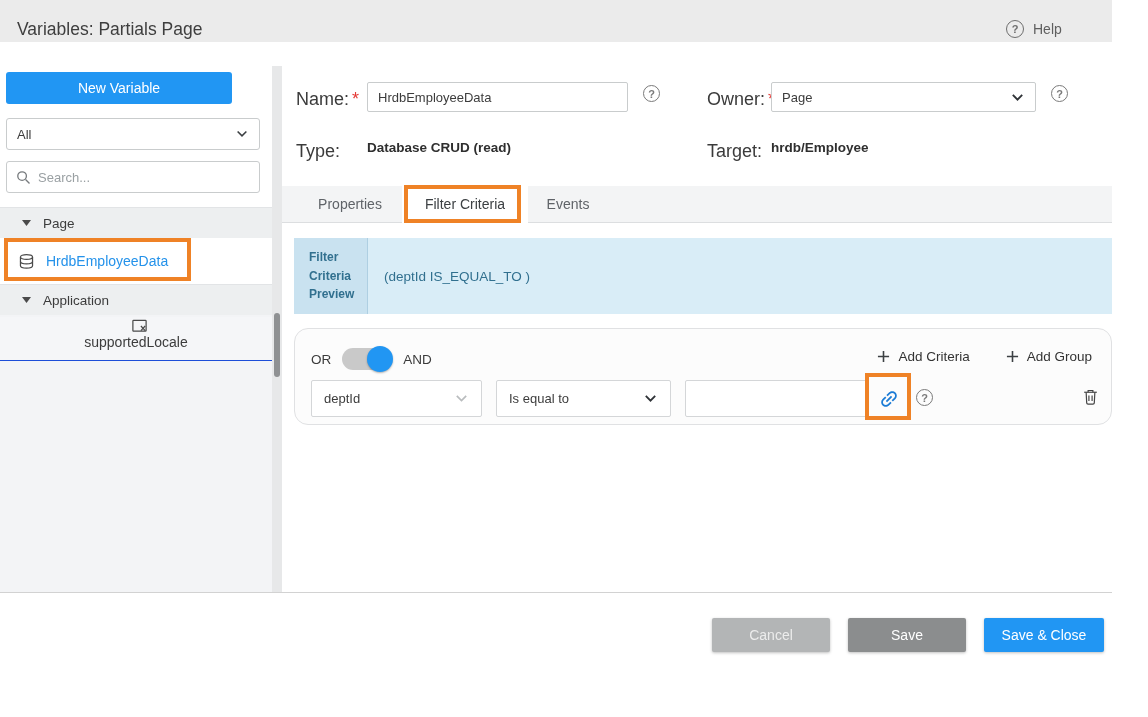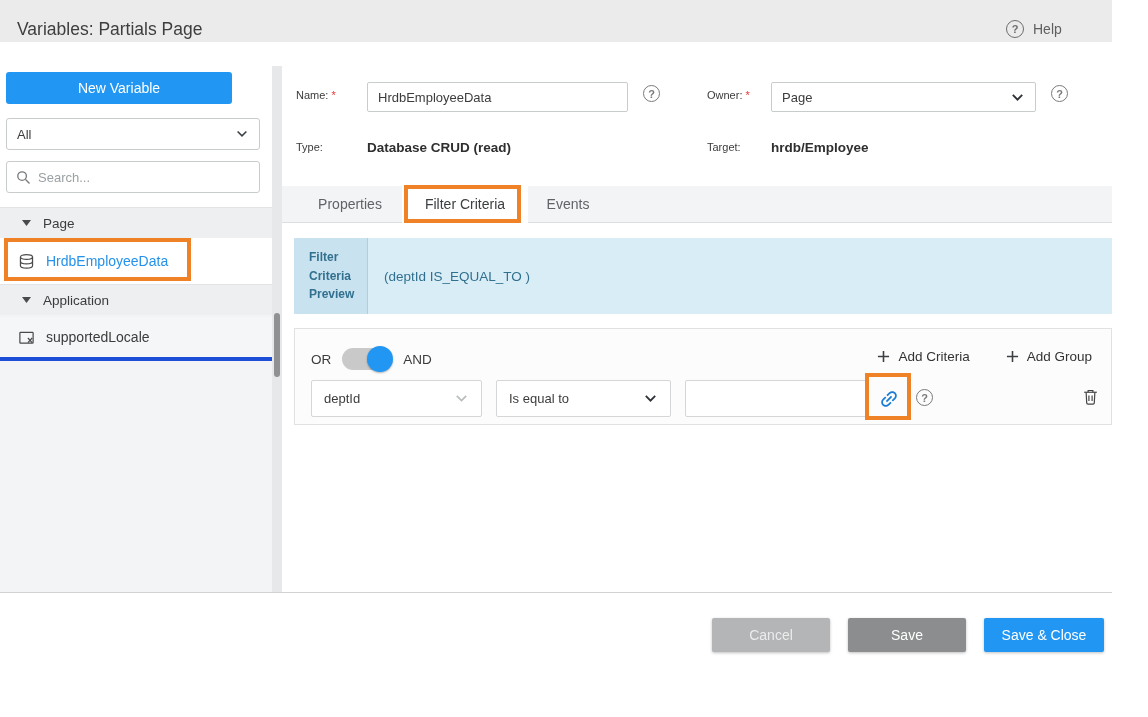--- a/index.html
+++ b/index.html
@@ -32,31 +32,31 @@
                 border:1px solid #c9cccd; border-radius:3px; display:flex; align-items:center; padding:0 9px; }
   .searchwrap input { border:none; outline:none; flex:1; font-size:13px; color:#3c3c3c;
                       margin-left:7px; font-family:"Liberation Sans",sans-serif; background:transparent; }
   .searchwrap input::placeholder { color:#9aa0a3; }
   .side-row { position:absolute; left:0; width:272px; display:flex; align-items:center; cursor:pointer; }
   .sec-head { height:31px; background:#edeff0; border-top:1px solid #e2e4e6; font-size:13.5px; color:#3c3c3c; }
   .sec-head .caret { margin:0 12px 0 22px; display:inline-flex; }
   .item { font-size:14px; }
   .item .ic { margin:0 11px 0 18px; display:inline-flex; }
   .item-hrdb { top:172px; height:46px; background:#fff; color:#2492ea; }
-  .item-locale { top:251px; height:44px; background:#f5f6f8; border-bottom:4px solid #1d4ed8; color:#3c3c3c; }
+  .item-locale { top:251px; height:44px; background:#f5f6f8; border-bottom:1px solid #1d4ed8; color:#3c3c3c;flex-direction:column; }
   .row-page { top:141px; }
   .row-app { top:218px; }
 
   
   .scrolltrack { position:absolute; left:272px; top:66px; width:10px; height:526px; background:#e7e8e9; }
   .scrollthumb { position:absolute; left:2px; top:247px; width:6px; height:64px; background:#8f9193; border-radius:3px; cursor:grab; }
 
   
   .main { position:absolute; left:282px; top:66px; width:830px; height:526px; background:#fff; }
-  .lbl { position:absolute; font-size:11px; color:#3b3b3b; }
+  .lbl { position:absolute; font-size:18px; color:#3b3b3b; }
   .req { color:#e53935; margin-left:3px; }
   .txtinput { position:absolute; height:30px; border:1px solid #c9cccd; border-radius:2px; background:#fff;
               font-size:13px; color:#3c3c3c; padding:0 10px; font-family:"Liberation Sans",sans-serif; outline:none; }
   .selbox { position:absolute; height:30px; border:1px solid #c9cccd; border-radius:2px; background:#fff;
             display:flex; align-items:center; padding:0 10px; font-size:13px; color:#3c3c3c; cursor:pointer; }
   .selbox .grow { flex:1; }
   .boldval { position:absolute; font-size:13.5px; font-weight:bold; color:#2f2f2f; }
 
   
   .tabbar { position:absolute; left:0; top:120px; width:830px; height:37px; background:#f3f4f5;
@@ -69,21 +69,21 @@
   .tab-events { left:246px; width:80px; }
 
   
   .preview { position:absolute; left:12px; top:172px; width:818px; height:76px; background:#d9edf7; display:flex; }
   .preview-label { width:74px; background:#c9e2f0; border-right:1px solid #aecfe2; padding:10px 0 0 15px;
                    font-size:12px; font-weight:bold; color:#31708f; line-height:1.55; }
   .preview-value { flex:1; display:flex; align-items:center; padding-left:16px; font-size:13.5px; color:#31708f; }
 
   
   .panel { position:absolute; left:12px; top:262px; width:818px; height:97px; background:#fcfcfc;
-           border:1px solid #e0e1e3; border-radius:0; }
+           border:1px solid #e0e1e3; border-radius:14px; }
   .orand { position:absolute; left:16px; top:19px; display:flex; align-items:center; gap:11px;
            font-size:13.5px; color:#3c3c3c; }
   .toggle { position:relative; width:50px; height:22px; background:#c9c9c9; border-radius:11px; cursor:pointer; }
   .knob { position:absolute; right:-1px; top:-2px; width:26px; height:26px; border-radius:50%;
           background:#2196f3; box-shadow:0 1px 2px rgba(0,0,0,.3); }
   .addrow { position:absolute; right:19px; top:20px; display:flex; gap:36px; }
   .addbtn { display:flex; align-items:center; gap:8px; font-size:13.5px; color:#333; cursor:pointer; }
   .crit-select { position:absolute; top:51px; height:37px; border:1px solid #d4d6d8; border-radius:2px;
                  background:#fff; display:flex; align-items:center; padding:0 12px; font-size:13px;
                  color:#3c3c3c; cursor:pointer; }

